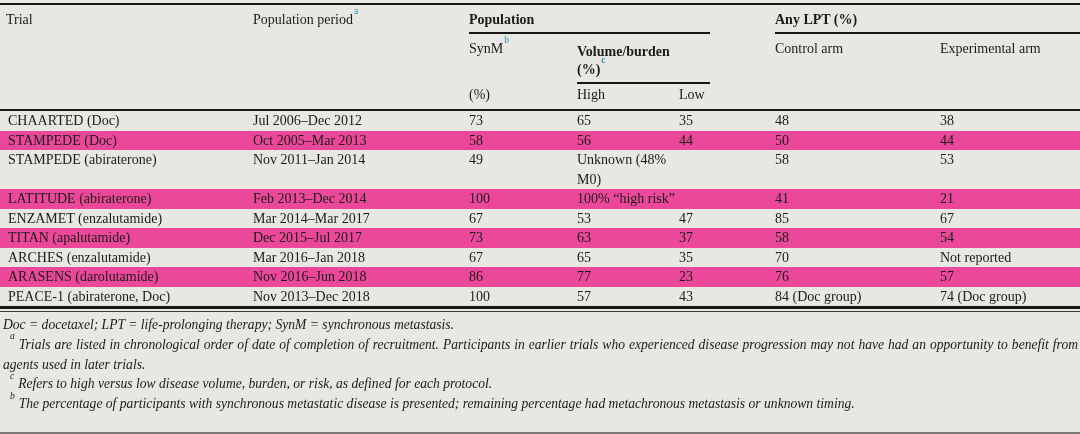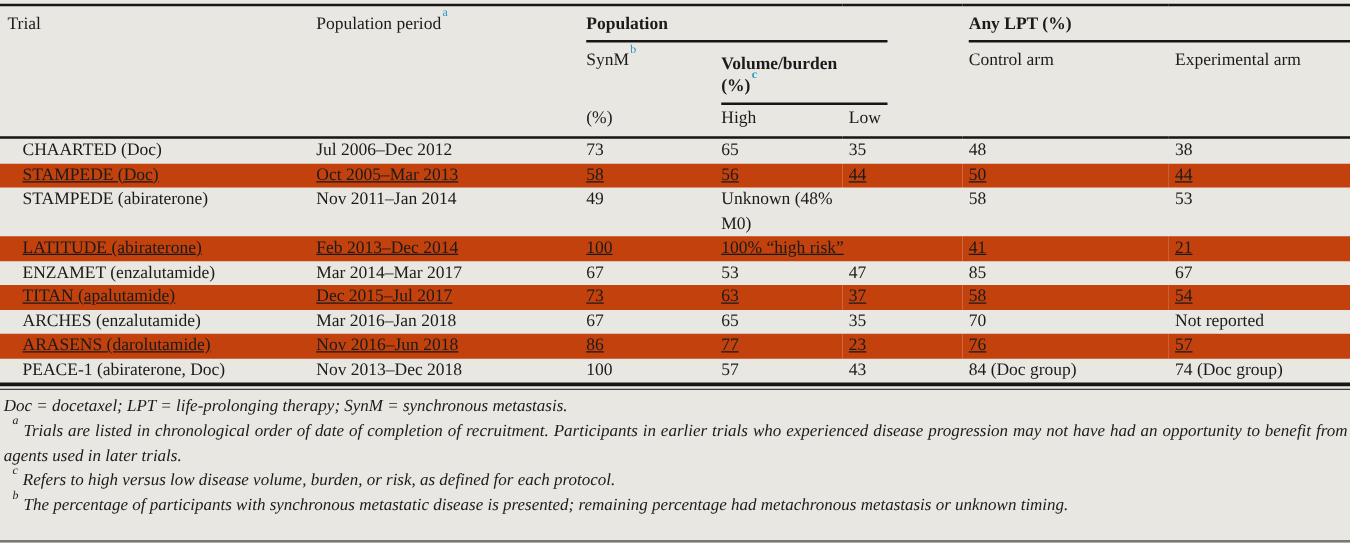--- a/index.html
+++ b/index.html
@@ -34,22 +34,22 @@
   th.sub { vertical-align: bottom; padding: 0 0 6px 5px; }
   .hb { border-bottom: 2.5px solid #161616; }
 
   tbody td {
     vertical-align: top;
     padding: 0 0 0 5px;
     line-height: 19.5px;
     font-size: 14px;
   }
   tbody tr { height: 19.5px; }
-  tbody td.c1 { padding-left: 18px; }
-  tr.alt { background: #c2410c; text-decoration: underline; }
+  tbody td.c1 { padding-left: 8px; }
+  tr.alt { background: #ec4899; }
   .narrow { max-width: 96px; }
 
   sup {
     font-size: 9.5px;
     line-height: 0;
     position: relative;
     top: -4.5px;
     margin-left: 1px;
   }
   .sup-accent { color: #2e94c4; }

